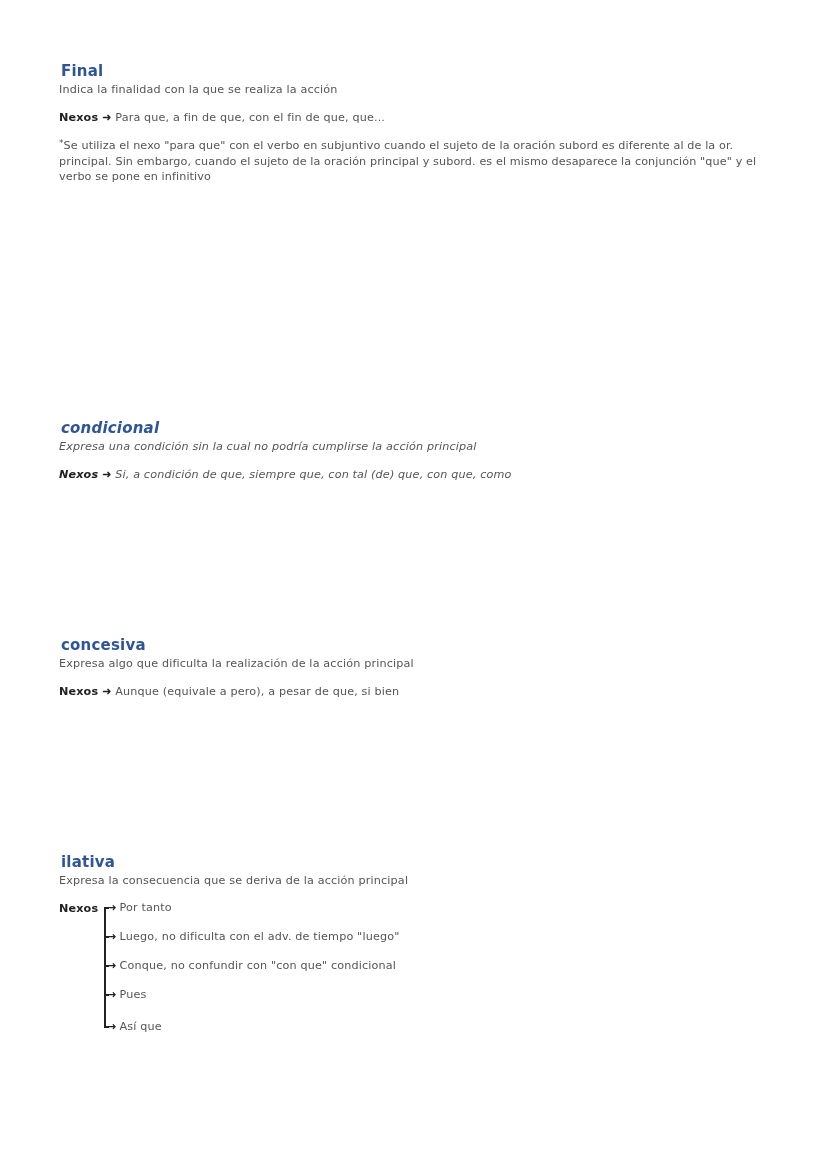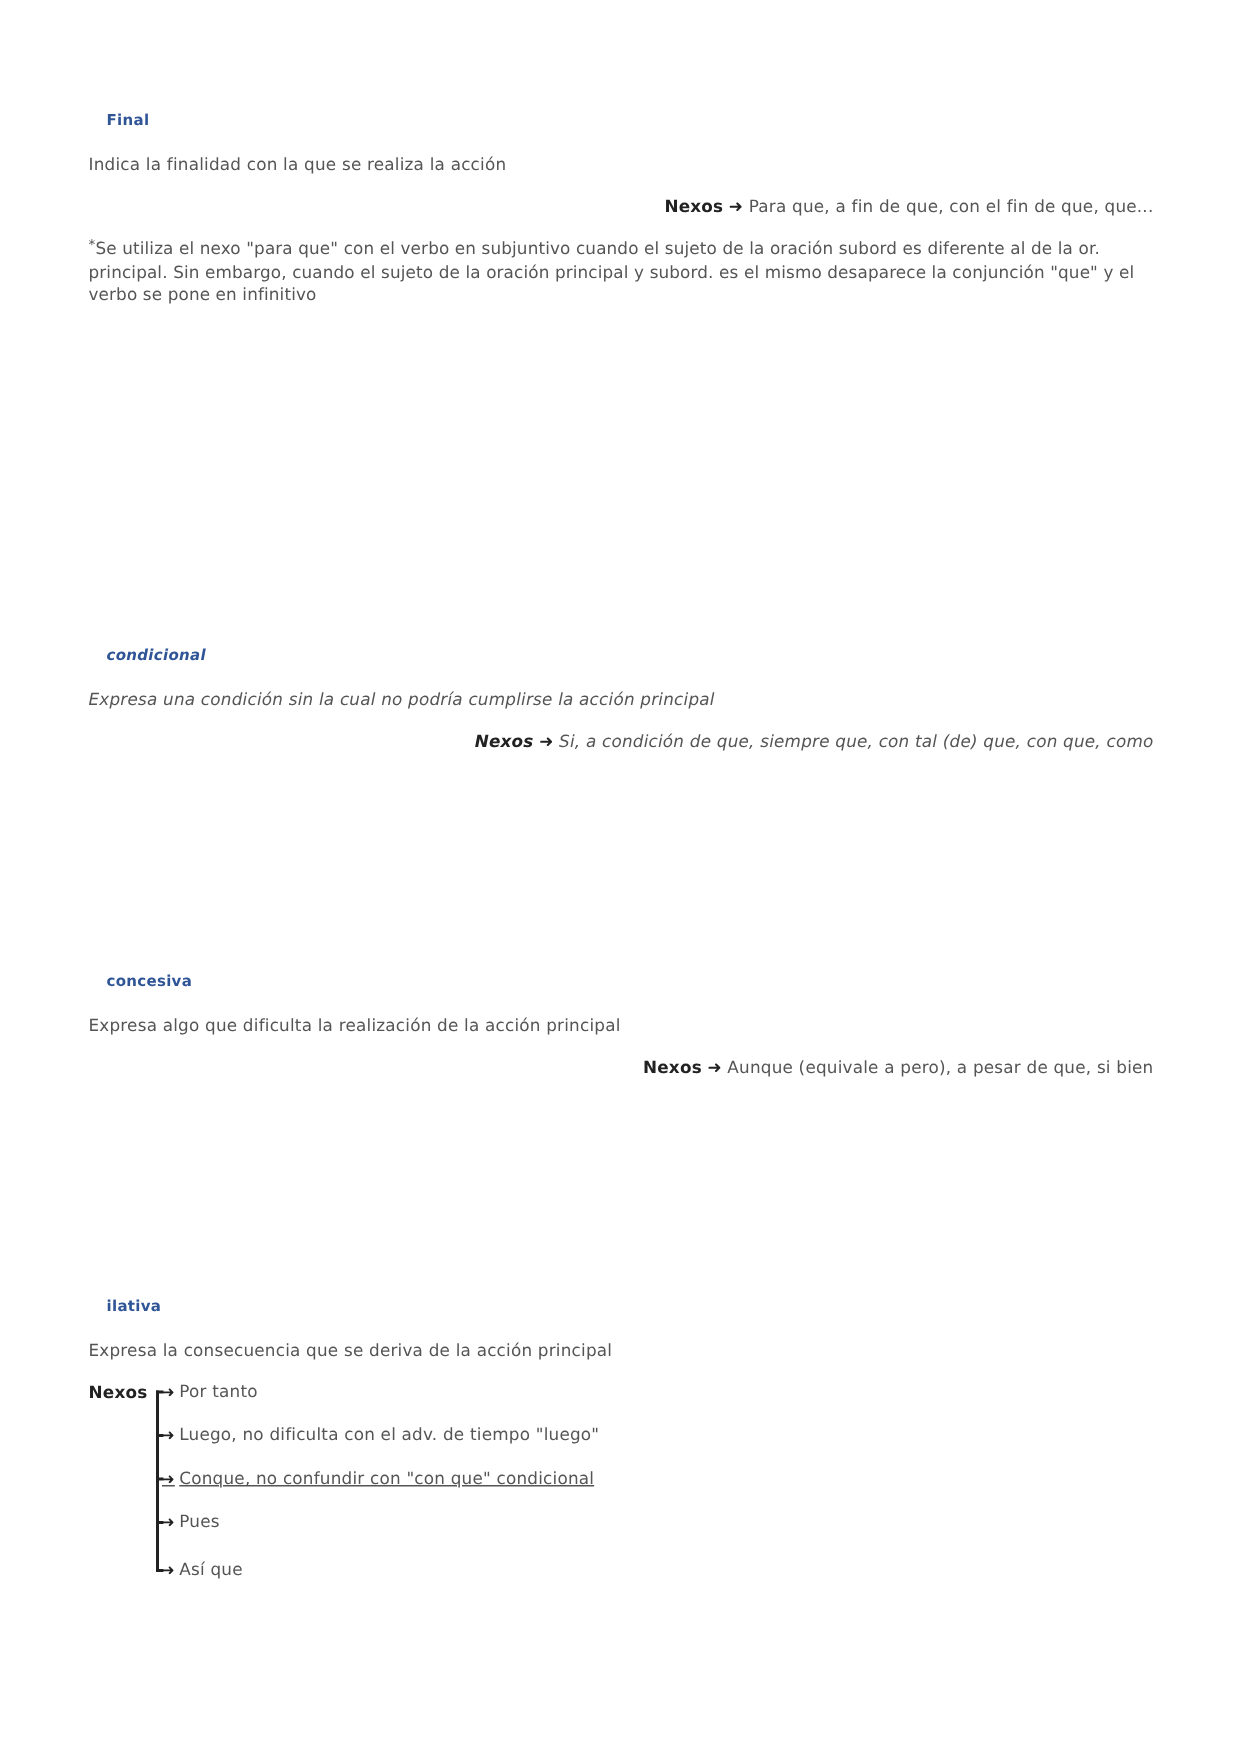--- a/index.html
+++ b/index.html
@@ -16,41 +16,40 @@
       color: #555555;
     }
     .section {
       position: absolute;
       left: 59px;
       width: 710px;
     }
     .heading {
       font-family: "DejaVu Sans", sans-serif;
       font-weight: bold;
-      font-size: 10px;
+      font-size: 15px;
       color: #2f5597;
       letter-spacing: 0.2px;
-      margin: 12px;
+      margin: 2px;
       height: 18px;
       line-height: 18px;
     }
     .desc {
       font-size: 11.2px;
       color: #555555;
       line-height: 16px;
       letter-spacing: 0.15px;
     }
     .nexos {
       font-size: 11.2px;
       color: #555555;
       margin-top: 12px;
       line-height: 16px;
       letter-spacing: 0.15px;
       white-space: nowrap;
-      text-align: right;
     }
     .nexos-label {
       color: #222222;
       font-weight: bold;
     }
     .arrow {
       color: #222222;
       font-weight: bold;
     }
     .note {
@@ -154,21 +153,21 @@
       <span class="nexos-label">Nexos</span>
     </div>
     <div class="vline"></div>
 
     <div class="branch" style="top:-1px;">
       <span class="tick"></span><span class="arrow-head">➜</span><span>Por tanto</span>
     </div>
     <div class="branch" style="top:28px;">
       <span class="tick"></span><span class="arrow-head">➜</span><span>Luego, no dificulta con el adv. de tiempo "luego"</span>
     </div>
-    <div class="branch" style="top:57px;text-decoration:underline;">
+    <div class="branch" style="top:57px;">
       <span class="tick"></span><span class="arrow-head">➜</span><span>Conque, no confundir con "con que" condicional</span>
     </div>
     <div class="branch" style="top:86px;">
       <span class="tick"></span><span class="arrow-head">➜</span><span>Pues</span>
     </div>
     <div class="branch" style="top:118px;">
       <span class="tick"></span><span class="arrow-head">➜</span><span>Así que</span>
     </div>
   </div>
 </div>

